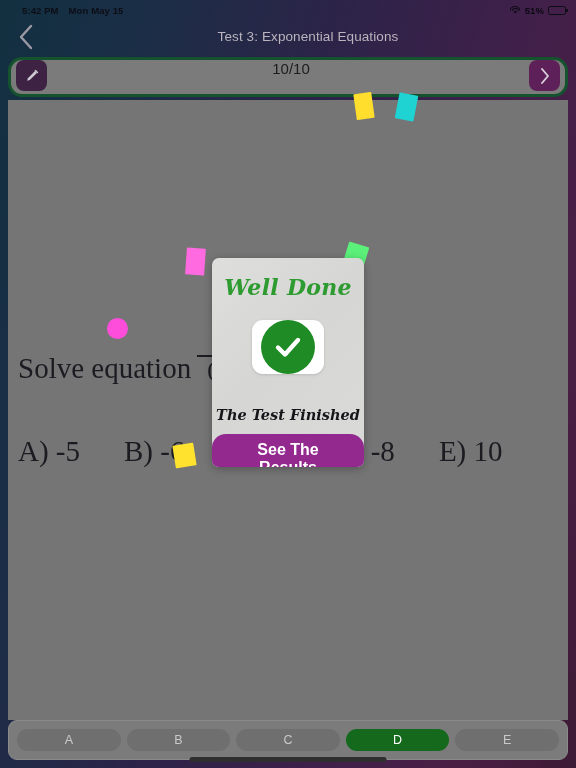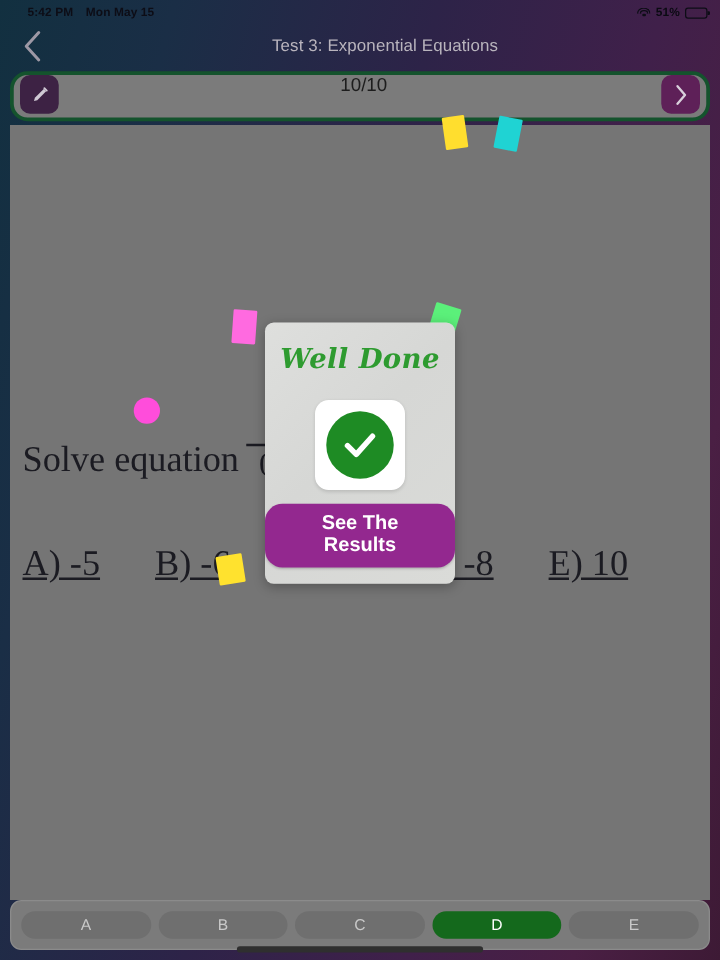--- a/index.html
+++ b/index.html
@@ -103,21 +103,21 @@
   .paren { font-size: 42px; font-family:"Liberation Serif", serif; line-height: .8; }
   sup { font-size: .55em; vertical-align: super; }
 
   #options-row {
     position:absolute; top: 335px; left: 0; width: 560px;
     display:flex; align-items:center;
     font-family: "Liberation Serif", serif;
     font-size: 29px; color: #1b1b22;
     padding-left: 10px;
   }
-  .opt { white-space: nowrap; text-decoration: underline; }
+  .opt { white-space: nowrap; }
   .opt.a { margin-right: 44px; }
   .opt.b { margin-right: 44px; }
   .opt.c { margin-right: 44px; }
   .opt.d { margin-right: 44px; }
 
   
   #answer-bar {
     position:absolute; top: 720px; left: 8px;
     width: 560px; height: 40px;
     background: #7b7b7b; border-radius: 9px; border:1px solid #8b8b8b;
@@ -270,20 +270,21 @@
 
 <div id="modal">
   <div id="modal-title">Well Done</div>
   <div id="success-card">
     <div id="success-circle">
       <svg width="34" height="34" viewBox="0 0 34 34" aria-hidden="true">
         <path d="M7 17.5 L14 24.5 L27 10" fill="none" stroke="#ffffff" stroke-width="4.4" stroke-linecap="round" stroke-linejoin="round"></path>
       </svg>
     </div>
   </div>
+  <div id="modal-subtitle">The Test Finished</div>
   <button id="results-button">See The Results</button>
 </div>
 
 <div id="answer-bar">
     <div class="ans-btn">A</div>
     <div class="ans-btn">B</div>
     <div class="ans-btn">C</div>
     <div class="ans-btn selected">D</div>
     <div class="ans-btn">E</div>
   </div>

